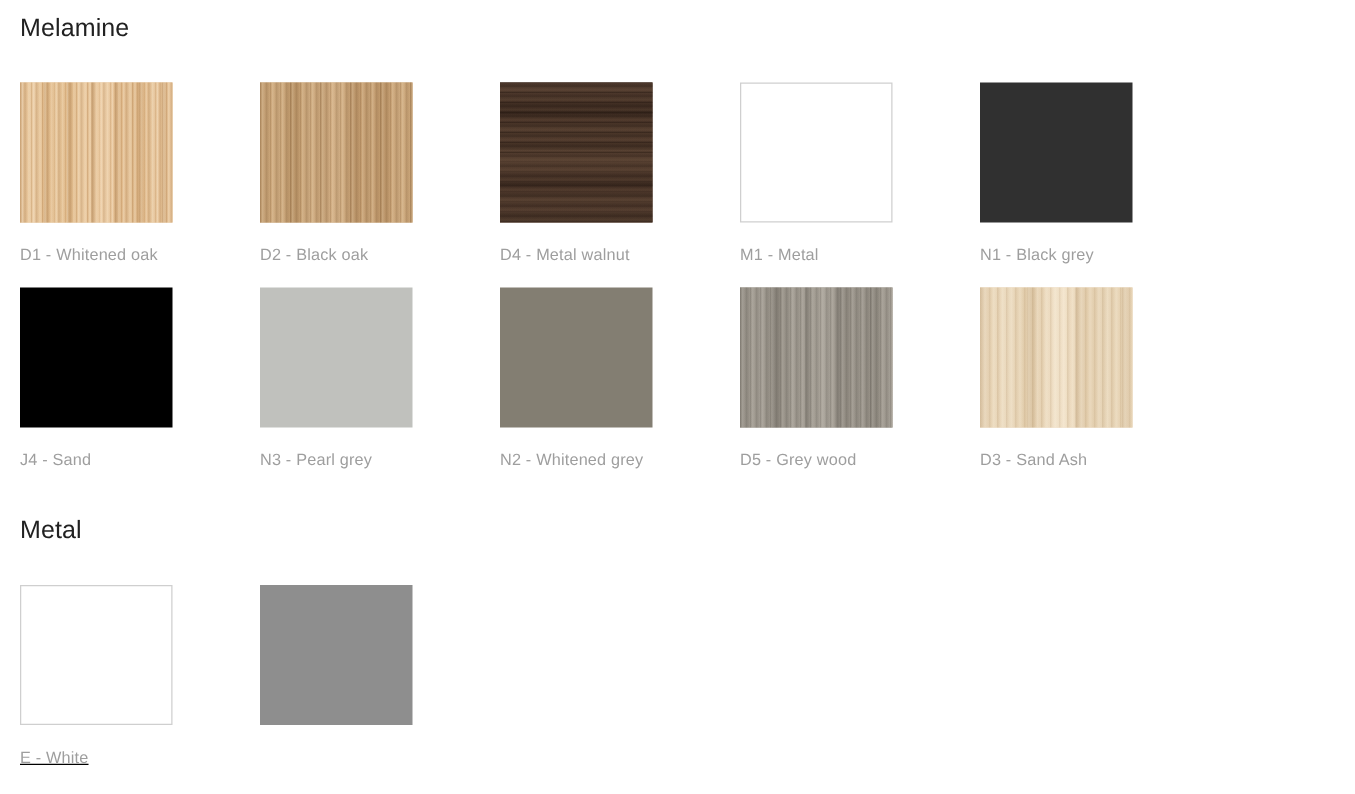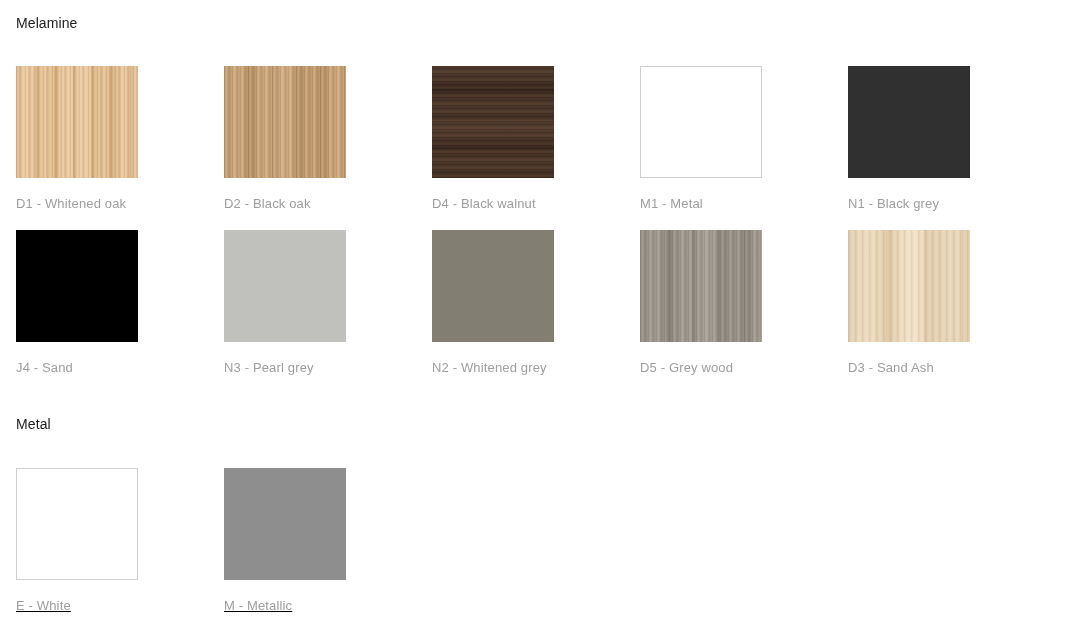--- a/index.html
+++ b/index.html
@@ -16,37 +16,37 @@
     -webkit-font-smoothing: antialiased;
   }
   .page {
     position: relative;
     width: 1084px;
     height: 635px;
     box-sizing: border-box;
     padding: 0 16px;
   }
   .section-title {
-    font-size: 14px;
+    font-size: 20px;
     line-height: 24px;
     font-weight: 400;
     color: #212121;
     letter-spacing: 0.1px;
     margin: 0;
     padding: 0;
   }
   .grid {
     display: flex;
     flex-wrap: wrap;
     margin: 0;
     padding: 0;
     list-style: none;
   }
   .cell {
-    width: 208px;
+    width: 192px;
     box-sizing: border-box;
   }
   .swatch {
     width: 122px;
     height: 112px;
     box-sizing: border-box;
     background-repeat: repeat;
     position: relative;
   }
   .swatch.bordered {
@@ -174,21 +174,21 @@
       <li class="cell">
         <div class="swatch tex-whitened-oak"></div>
         <div class="caption">D1 - Whitened oak</div>
       </li>
       <li class="cell">
         <div class="swatch tex-amber-oak"></div>
         <div class="caption">D2 - Black oak</div>
       </li>
       <li class="cell">
         <div class="swatch tex-dark-walnut"></div>
-        <div class="caption">D4 - Black walnut</div>
+        <div class="caption">D4 - Metal walnut</div>
       </li>
       <li class="cell">
         <div class="swatch tex-white bordered"></div>
         <div class="caption">M1 - Metal</div>
       </li>
       <li class="cell">
         <div class="swatch tex-dark-grey"></div>
         <div class="caption">N1 - Black grey</div>
       </li>
       <li class="cell">
@@ -215,17 +215,16 @@
 
   <h2 class="section-title" id="metal-title">Metal</h2>
 
   <ul class="grid" id="metal-grid">
       <li class="cell">
         <div class="swatch tex-metal-white bordered"></div>
         <div class="caption">E - White</div>
       </li>
       <li class="cell">
         <div class="swatch tex-metallic"></div>
-        <div class="caption">M - Metallic</div>
       </li>
     </ul>
 
 </div>
 
 </body></html>

